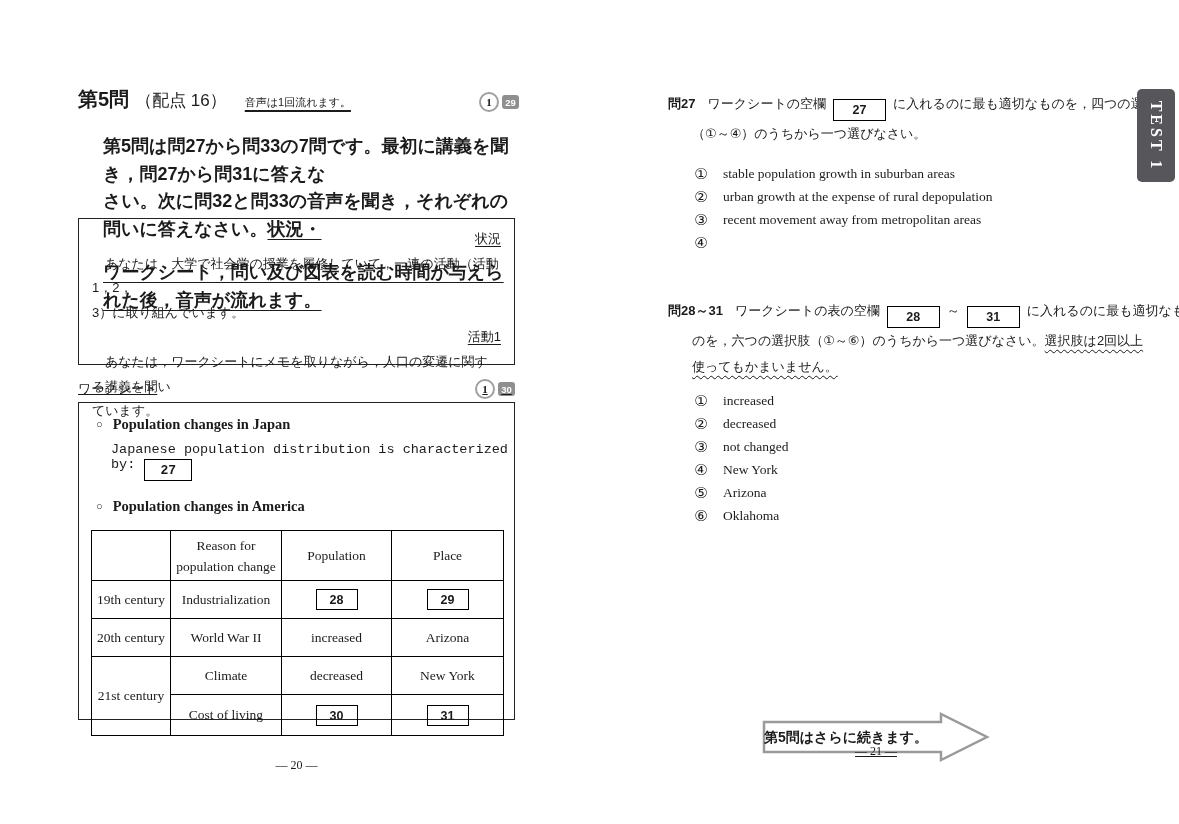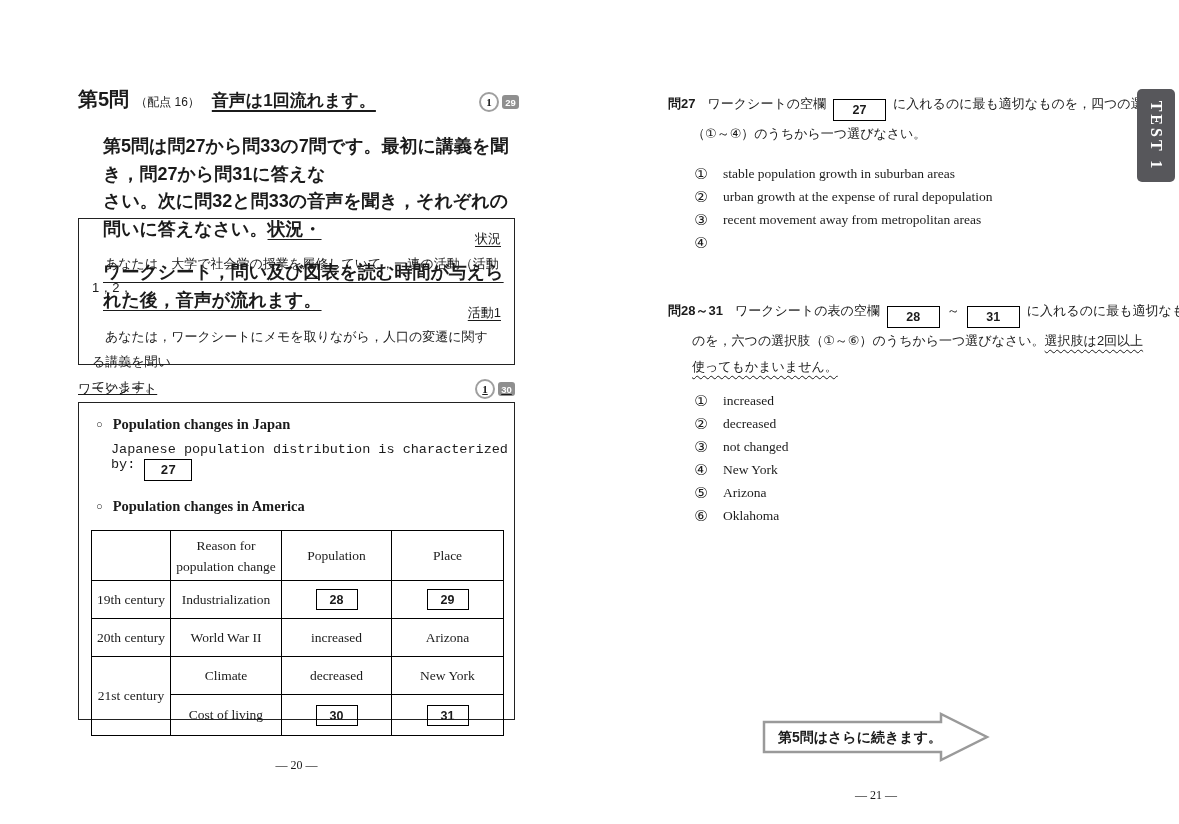--- a/index.html
+++ b/index.html
@@ -6,22 +6,22 @@
   body{
     width:1179px;height:824px;position:relative;background:#ffffff;
     color:#1b1b1b;font-family:"Liberation Sans","DejaVu Sans",sans-serif;
     overflow:hidden;
   }
   .abs{position:absolute;}
 
   
   #heading{left:78px;top:86px;display:flex;align-items:baseline;white-space:nowrap;}
   .h-number{font-size:20px;font-weight:bold;}
-  .h-points{font-size:12px;margin-left:6px;}
-  .h-notice{font-size:17px;font-weight:bold;margin-left:12px;
+  .h-points{font-size:17px;margin-left:6px;}
+  .h-notice{font-size:11px;font-weight:normal;margin-left:18px;
     text-decoration:underline;text-underline-offset:4px;text-decoration-thickness:1.5px;}
 
   
   .audio{display:flex;align-items:center;gap:3px;}
   .disc{width:16px;height:16px;border-radius:50%;border:2px solid #9f9f9f;background:#fff;
     display:flex;align-items:center;justify-content:center;
     font-weight:bold;font-size:11px;color:#111;font-family:"Liberation Serif",serif;}
   .track{min-width:13px;height:14px;background:#8f8f8f;color:#fff;font-size:9.5px;font-weight:bold;
     border-radius:3px;display:flex;align-items:center;justify-content:center;padding:0 2px;}
 
@@ -51,21 +51,21 @@
     font-family:"Liberation Serif",serif;font-size:13.5px;}
   #ws-table td{border:1.3px solid #000;text-align:center;vertical-align:middle;padding:0;}
   td.reason-h{text-align:left;padding-left:8px;line-height:21px;}
   .cell-box{display:inline-block;width:42px;height:21px;border:1.3px solid #000;
     text-align:center;line-height:20px;font-weight:bold;font-size:12.5px;
     font-family:"Liberation Sans",sans-serif;box-sizing:border-box;vertical-align:middle;}
 
   
   .pageno{font-family:"Liberation Serif",serif;font-size:12px;text-align:center;}
   #pageno-left{left:78px;top:758px;width:437px;}
-  #pageno-right{left:660px;top:788px;width:432px;}
+  #pageno-right{left:660px;top:744px;width:432px;text-decoration:underline;}
 
   
   .q-block{font-size:13px;line-height:26px;white-space:nowrap;}
   #q27-block{left:668px;top:91px;}
   #q28-block{left:668px;top:298px;}
   .q-label{font-weight:bold;margin-right:12px;}
   .q-line2{margin-left:24px;}
   .qbox{display:inline-block;min-width:53px;height:22px;border:1.3px solid #000;
     text-align:center;line-height:21px;font-weight:bold;font-size:12.5px;
     margin:0 7px;vertical-align:-6px;box-sizing:border-box;}
@@ -75,21 +75,21 @@
   .opt-list{display:flex;flex-direction:column;}
   .opt{display:flex;align-items:center;height:23px;}
   .circ{font-size:15px;width:20px;text-align:center;}
   .opt-text{font-family:"Liberation Serif",serif;font-size:13.5px;margin-left:12px;white-space:nowrap;}
   #q27-options{left:691px;top:162px;}
   #q28-options{left:691px;top:389px;}
 
   
   #arrow-wrap{left:760px;top:708px;width:232px;height:56px;}
   #arrow-text{left:764px;top:722px;width:178px;height:30px;line-height:30px;
-    text-align:right;font-size:14px;font-weight:bold;}
+    text-align:left;font-size:14px;font-weight:bold;}
 
   
   #test-tab{left:1137px;top:89px;width:38px;height:93px;border-radius:5px;}
   #test-tab .tab-label{position:absolute;left:50%;top:50%;
     transform:translate(-50%,-50%) rotate(90deg);
     font-family:"Liberation Serif","DejaVu Serif",serif;font-weight:bold;font-size:16px;
     letter-spacing:3px;color:#fff;white-space:nowrap;}
 </style>
 </head>
 <body>
@@ -107,20 +107,21 @@
 
 <div class="abs" id="instructions">
   <div>第5問は問27から問33の7問です。最初に講義を聞き，問27から問31に答えな</div>
   <div><span>さい。次に問32と問33の音声を聞き，それぞれの問いに答えなさい。</span><span class="u">状況・</span></div>
   <div class="u">ワークシート，問い及び図表を読む時間が与えられた後，音声が流れます。</div>
 </div>
 
 <div class="abs" id="situation-box">
   <div class="sit-label">状況</div>
   <div class="indent">あなたは，大学で社会学の授業を履修していて，一連の活動（活動1，2，</div>
+  <div>3）に取り組んでいます。</div>
   <div class="sit-label">活動1</div>
   <div class="indent">あなたは，ワークシートにメモを取りながら，人口の変遷に関する講義を聞い</div>
   <div>ています。</div>
 </div>
 
 <div class="abs" id="ws-label-row">
   <span>ワークシート</span>
   <span class="audio">
     <span class="disc">1</span>
     <span class="track">30</span>

